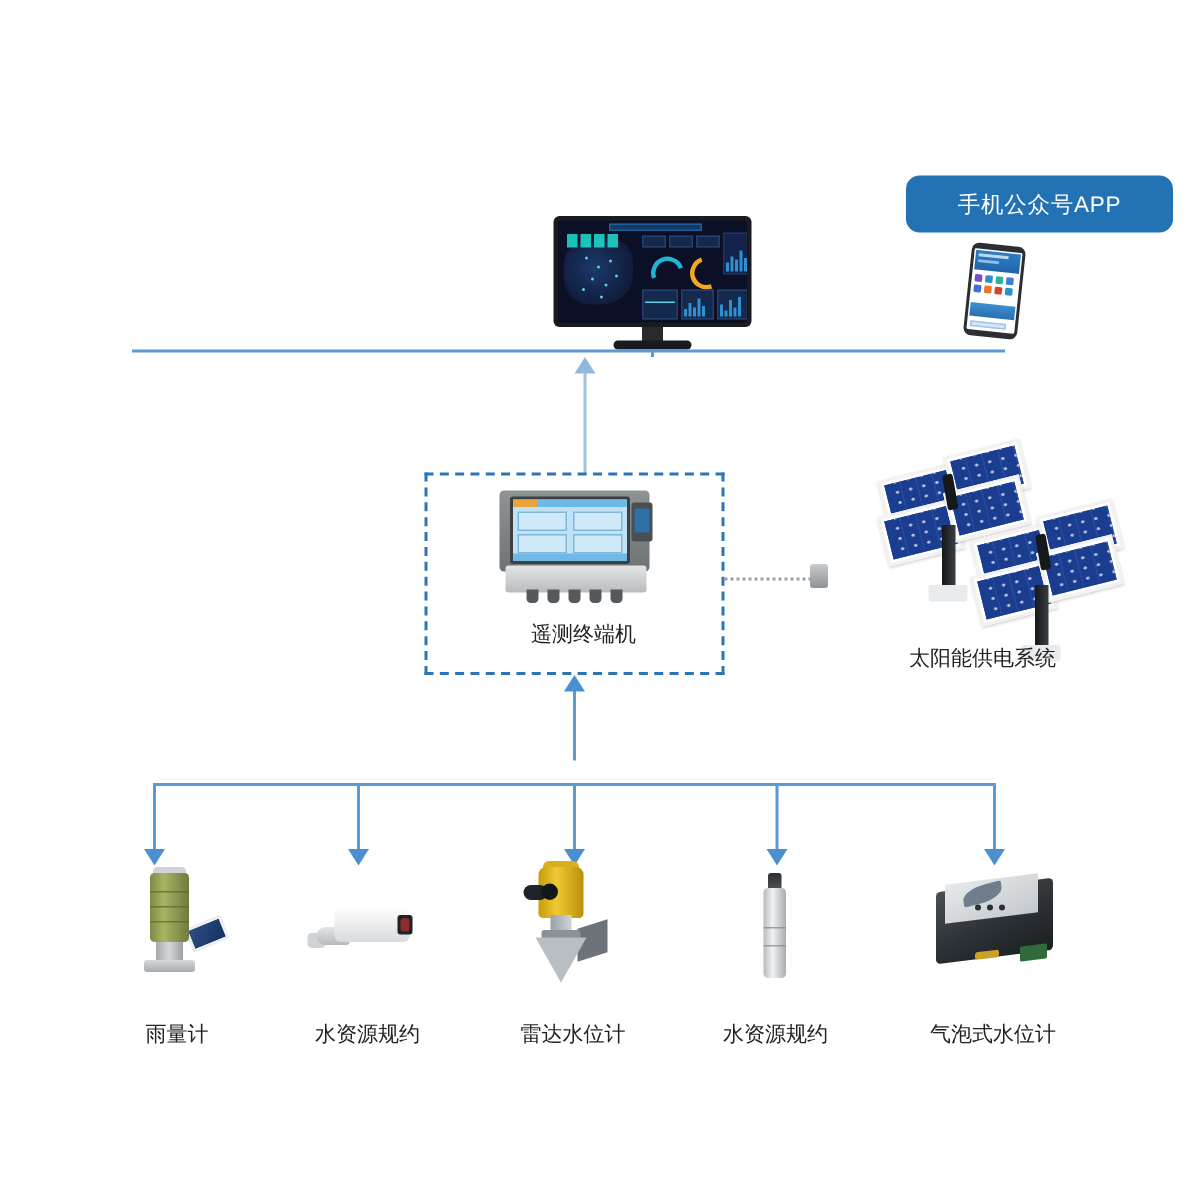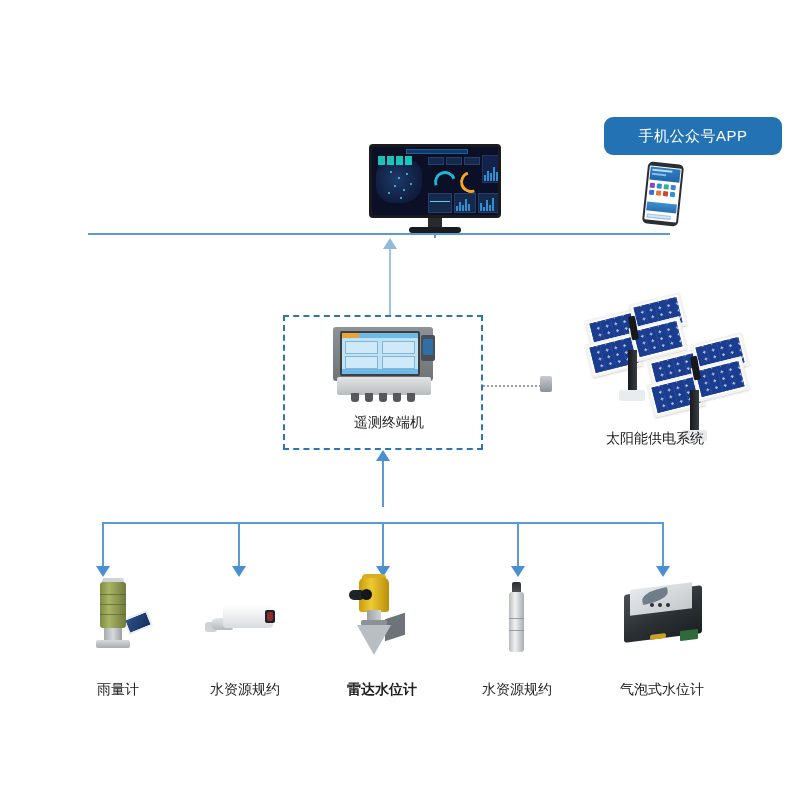--- a/index.html
+++ b/index.html
@@ -466,17 +466,17 @@
     <div class="bb-swoosh"></div>
     <div class="bb-led" style="left:30px;"></div>
     <div class="bb-led" style="left:38px;"></div>
     <div class="bb-led" style="left:46px;"></div>
     <div class="bb-term"></div>
     <div class="bb-conn"></div>
   </div>
 
   <div class="cap" style="left:62px;top:681px;width:112px;">雨量计</div>
   <div class="cap" style="left:189px;top:681px;width:112px;">水资源规约</div>
-  <div class="cap" style="left:326px;top:681px;width:112px;font-weight:bold;">雷达水位计</div>
+  <div class="cap" style="left:326px;top:681px;width:112px;">雷达水位计</div>
   <div class="cap" style="left:461px;top:681px;width:112px;">水资源规约</div>
   <div class="cap" style="left:606px;top:681px;width:112px;">气泡式水位计</div>
 
 </div>
 
 </body></html>

